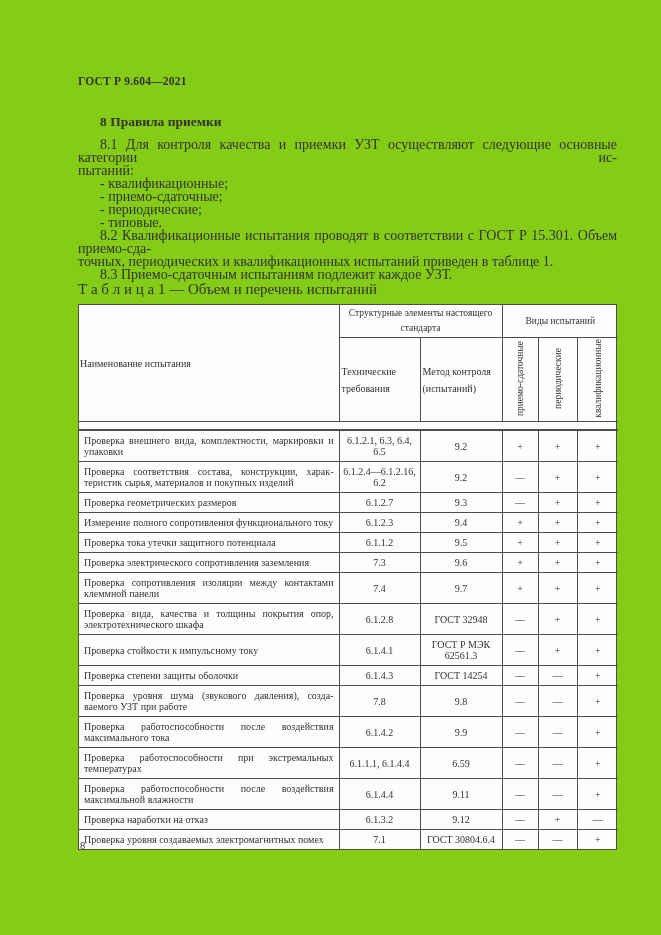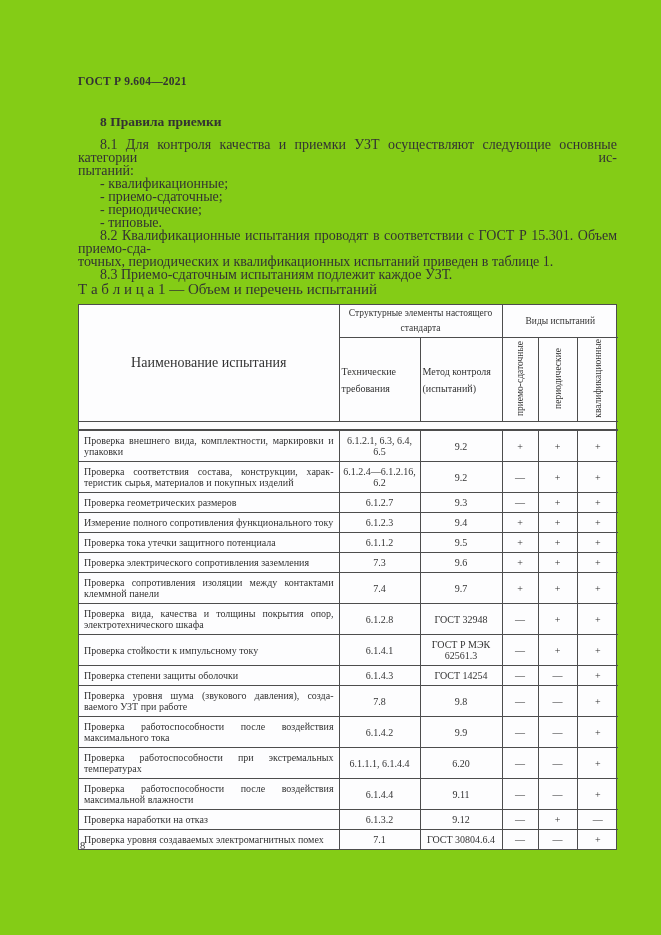--- a/index.html
+++ b/index.html
@@ -17,21 +17,21 @@
   .table-caption{font-size:15px;}
   
   .tbl{margin-top:6px;width:539px;border:1px solid #4d4d4d;box-sizing:border-box;background:#fdfdfe;}
   table.t{border-collapse:collapse;table-layout:fixed;width:100%;font-size:10px;color:#333;}
   .t td{border-right:1px solid #4d4d4d;box-sizing:border-box;vertical-align:middle;}
   .t td:last-child{border-right:none;}
   
   .head-t{border-bottom:1px solid #4d4d4d;}
   .head-t .grp{border-bottom:1px solid #4d4d4d;height:28px;text-align:center;
                font-size:9.5px;line-height:15px;padding:1px 4px;}
-  .head-t .name-h{text-align:center;font-size:14px;}
+  .head-t .name-h{font-size:10px;}
   .head-t .sub-h{height:84px;font-size:10px;line-height:17px;padding:1px 2px;}
   .head-t .vert-h{height:84px;text-align:center;padding:0;}
   .vert{display:inline-block;writing-mode:vertical-rl;transform:rotate(180deg);
         font-size:9.5px;white-space:nowrap;line-height:10px;}
   .tbl-gap{height:7px;}
   
   .body-t{border-top:2px solid #4d4d4d;}
   .body-t tr{border-bottom:1px solid #4d4d4d;}
   .body-t tr:last-child{border-bottom:none;}
   .name-c{text-align:justify;padding:4px 5px;line-height:11px;}
@@ -190,21 +190,21 @@
     <td class="name-c">Проверка работоспособности после воздействия максимального тока</td>
     <td class="num-c">6.1.4.2</td>
     <td class="num-c">9.9</td>
     <td class="mark-c">—</td>
     <td class="mark-c">—</td>
     <td class="mark-c">+</td>
   </tr>
           <tr>
     <td class="name-c">Проверка работоспособности при экстремальных температурах</td>
     <td class="num-c">6.1.1.1, 6.1.4.4</td>
-    <td class="num-c">6.20</td>
+    <td class="num-c">6.59</td>
     <td class="mark-c">—</td>
     <td class="mark-c">—</td>
     <td class="mark-c">+</td>
   </tr>
           <tr>
     <td class="name-c">Проверка работоспособности после воздействия максимальной влажности</td>
     <td class="num-c">6.1.4.4</td>
     <td class="num-c">9.11</td>
     <td class="mark-c">—</td>
     <td class="mark-c">—</td>

